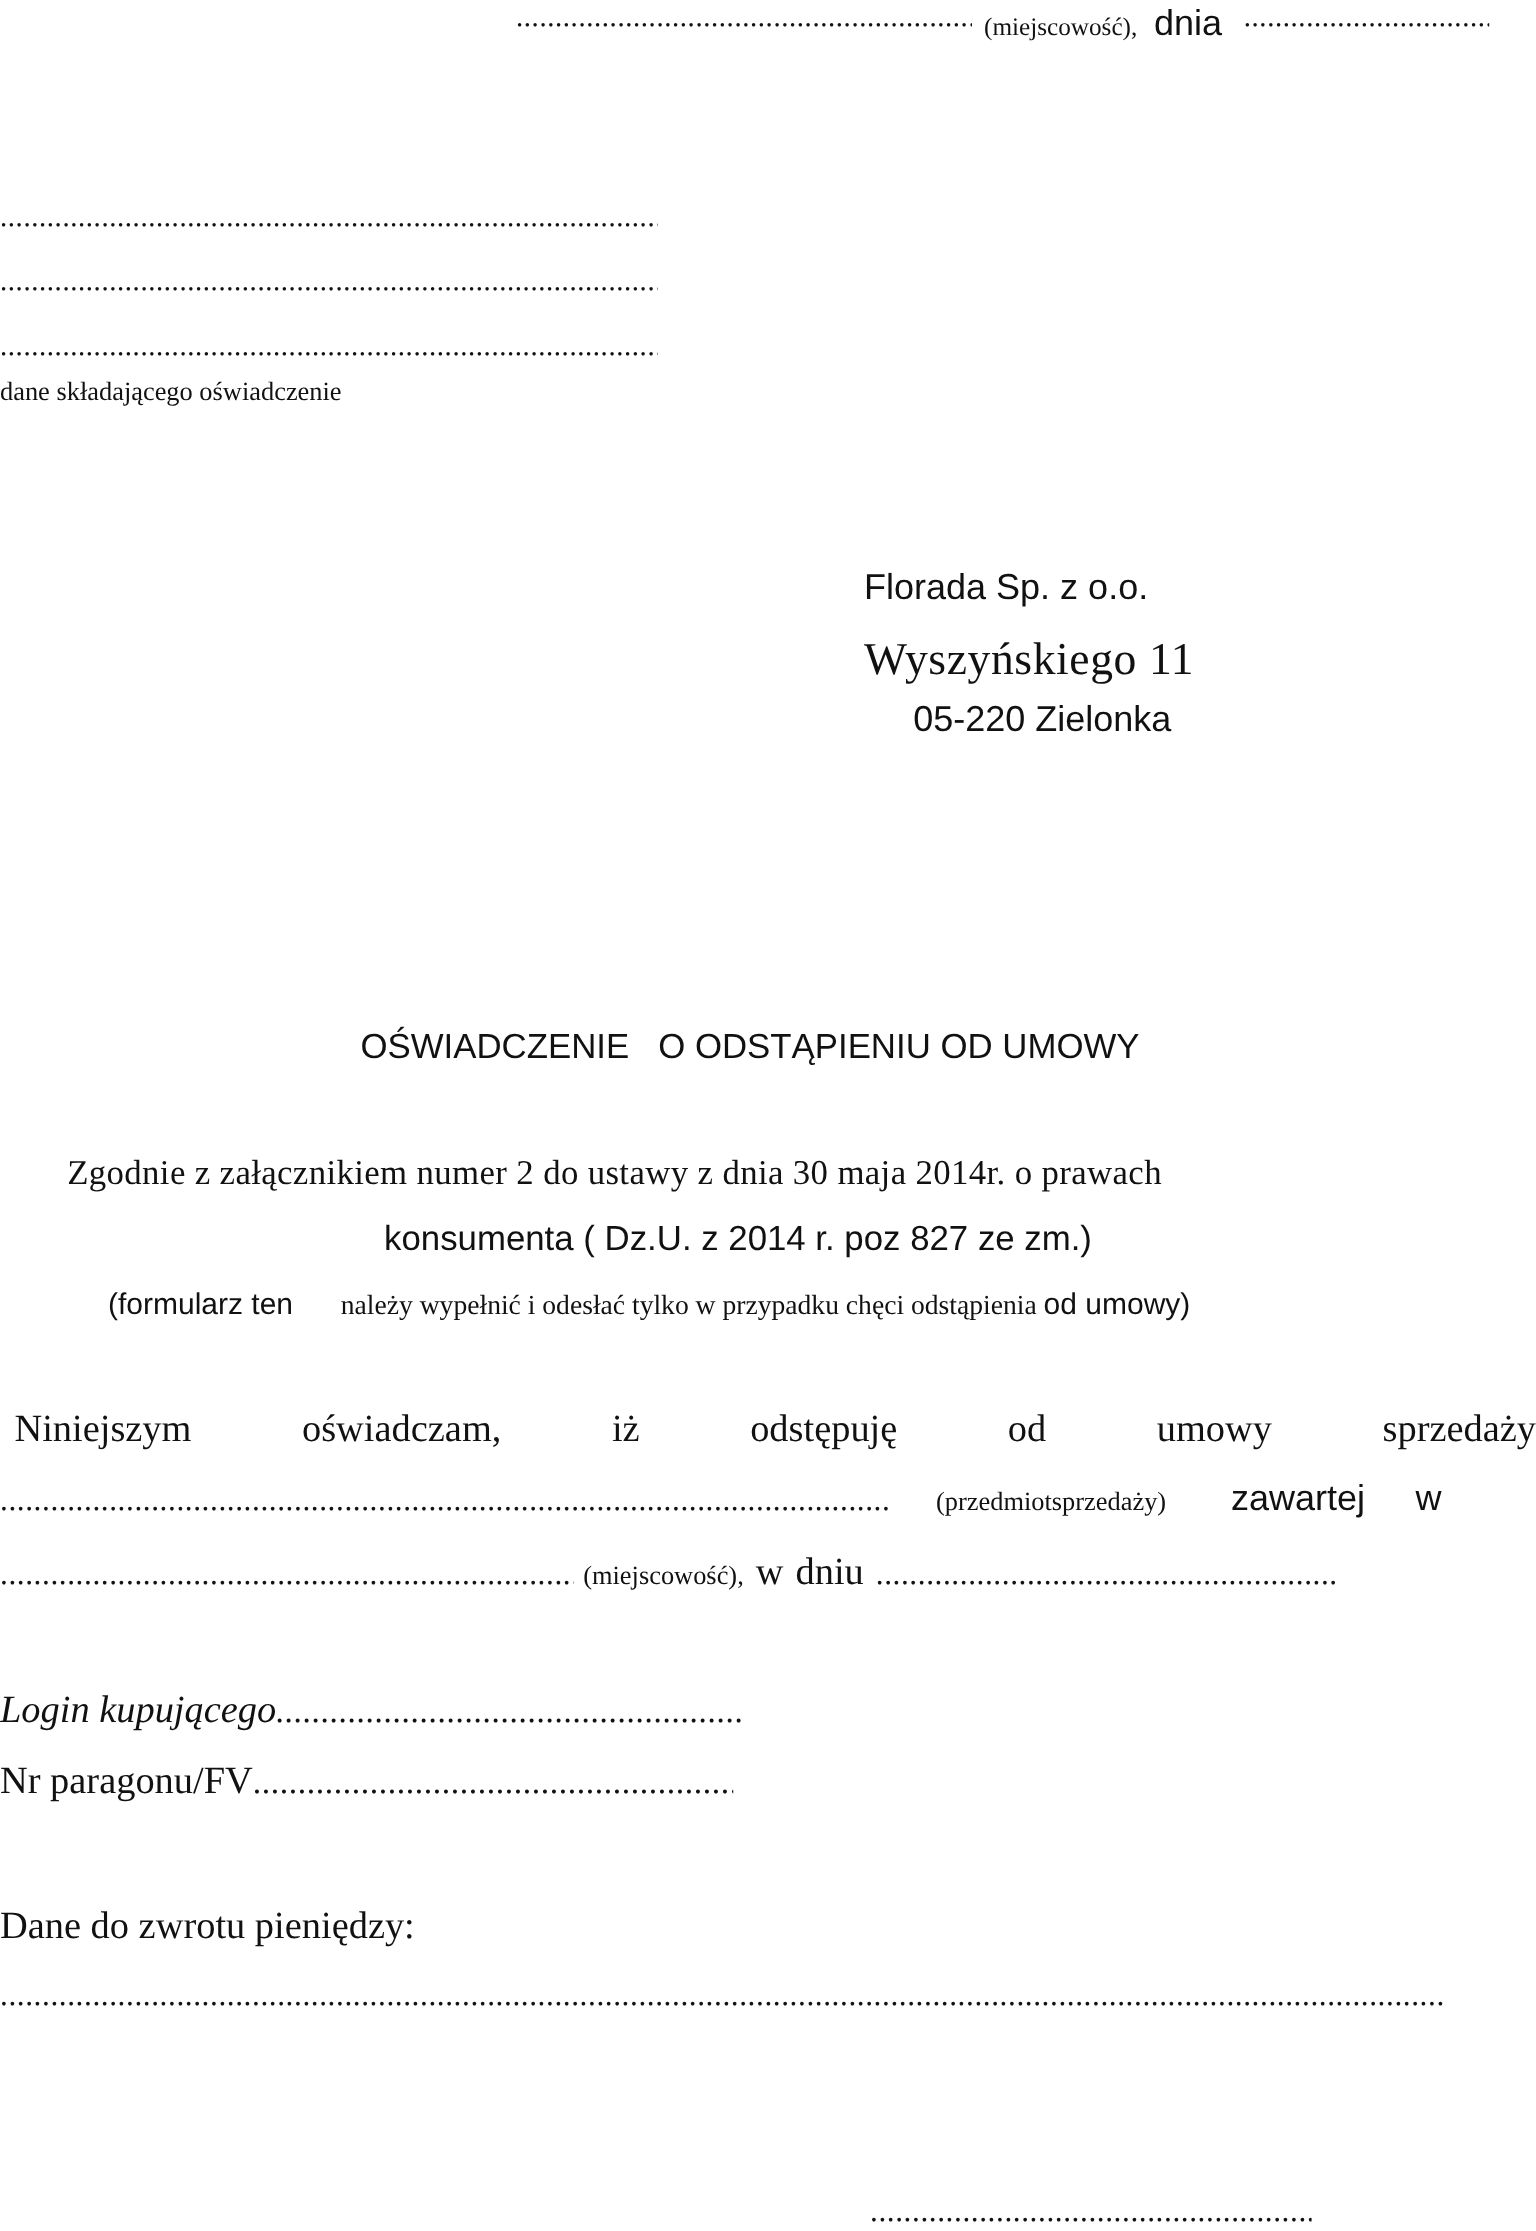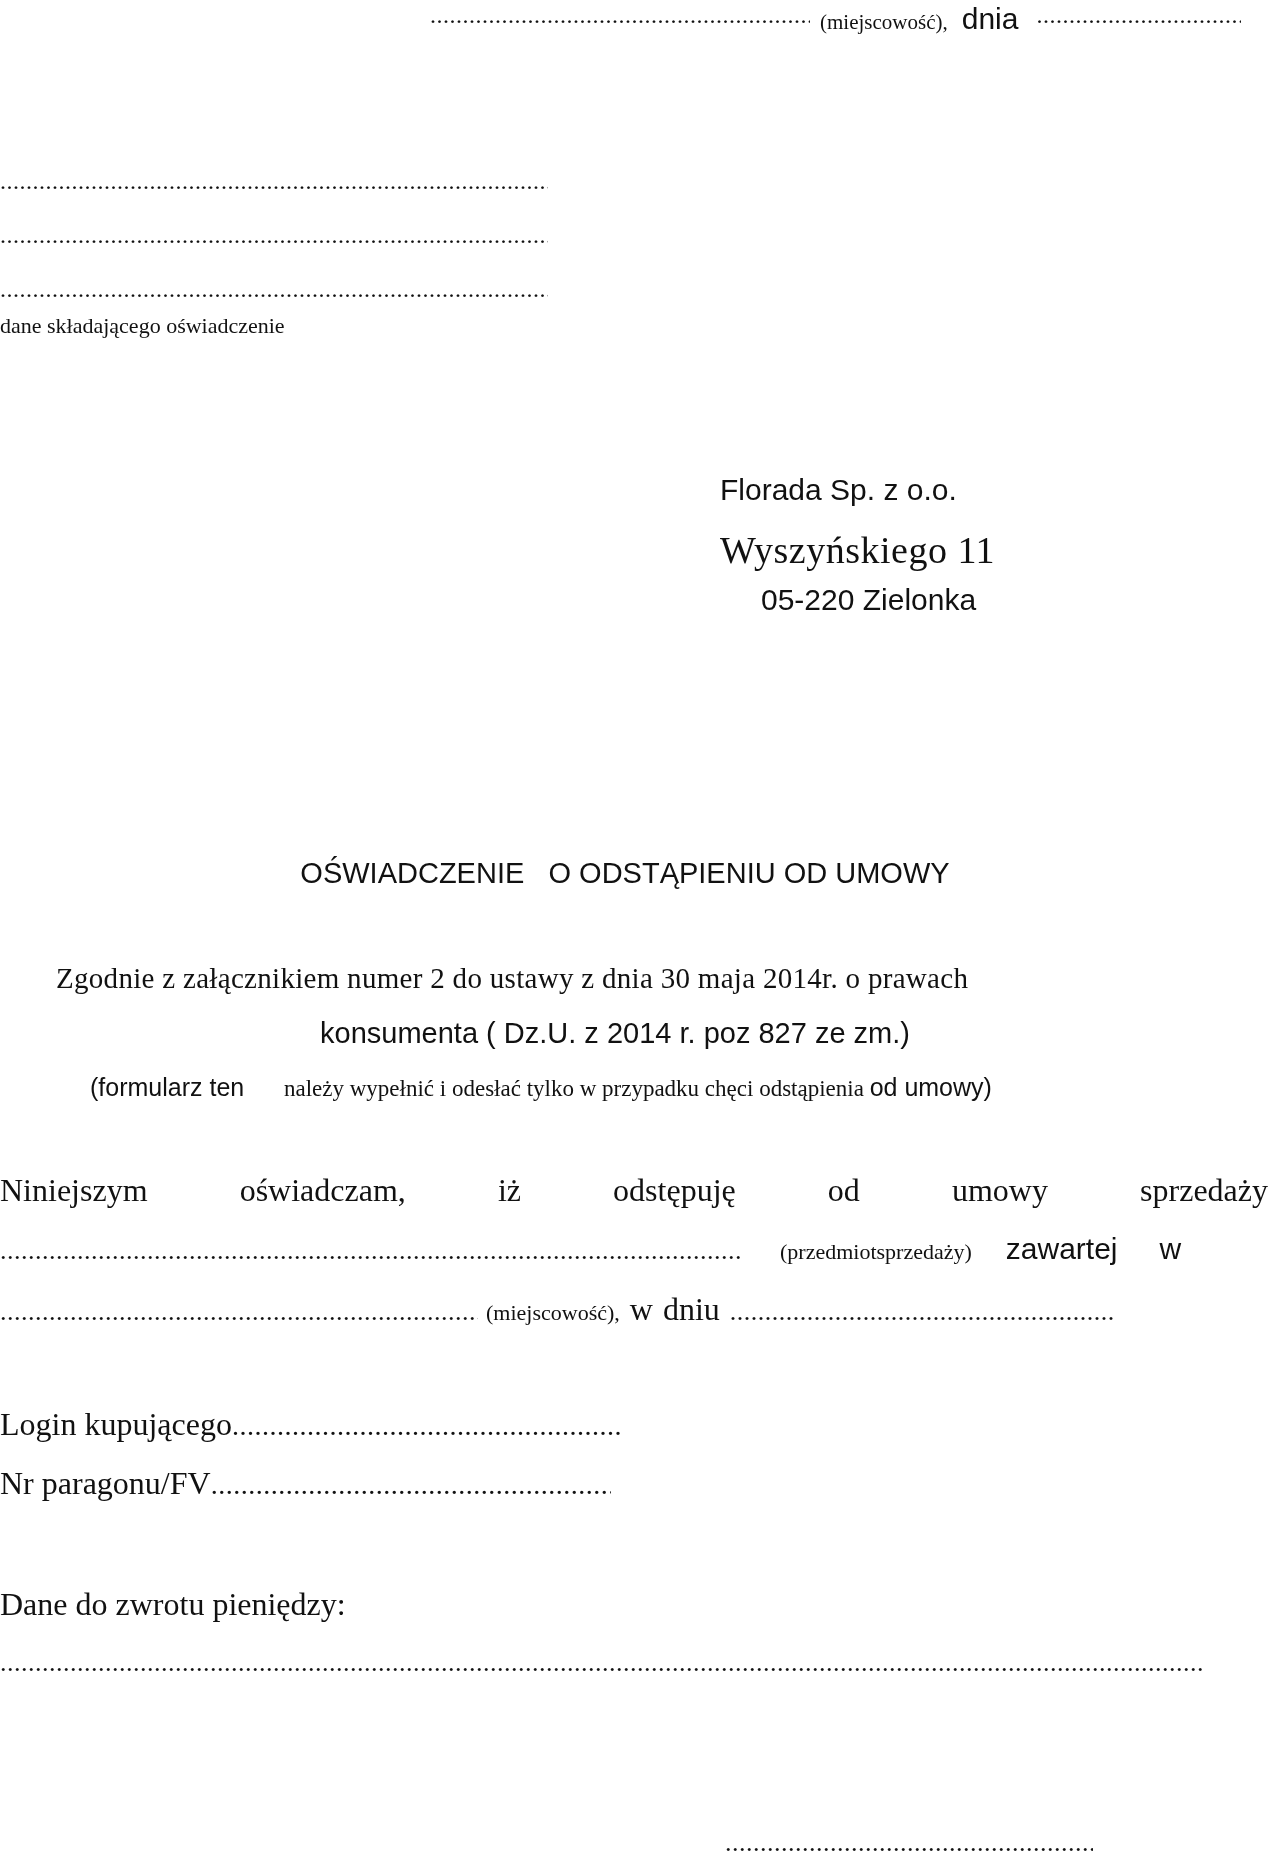--- a/index.html
+++ b/index.html
@@ -55,36 +55,36 @@
     }
 
     #legal-1 { top: 962px; left: 56px; font-size: 29px; letter-spacing: 0.3px; }
     #legal-2 { top: 1017px; left: 0; width: 1230px; text-align: center; font-size: 29px; }
     #legal-3 { top: 1073px; left: 90px; font-size: 23px; }
     #legal-3 .sans { font-size: 25px; }
 
     
     #stmt-1 {
       top: 1172px; left: 0; width: 1268px; font-size: 32px;
-      display: flex; justify-content: space-between;
+      display: flex; justify-content: space-between; padding-left: 12px;
     }
     #stmt-2 { top: 1232px; left: 0; width: 1280px; font-size: 22px; display: flex; align-items: baseline; }
     #stmt-2 .field { width: 740px; font-size: 26px; }
     #stmt-2 .cap1 { margin-left: 40px; }
     #stmt-2 .cap2 { }
-    #stmt-2 .zaw { font-family: "Liberation Sans", sans-serif; font-size: 30px; margin-left: 34px; }
+    #stmt-2 .zaw { font-family: "Liberation Sans", sans-serif; font-size: 30px; margin-left: 54px; }
     #stmt-2 .w { font-family: "Liberation Sans", sans-serif; font-size: 30px; margin-left: 42px; }
 
     #stmt-3 { top: 1291px; left: 0; font-size: 22px; display: flex; align-items: baseline; }
     #stmt-3 .field1 { width: 478px; font-size: 26px; }
     #stmt-3 .cap { margin-left: 8px; }
     #stmt-3 .w { font-size: 32px; margin-left: 10px; }
     #stmt-3 .field2 { width: 385px; font-size: 26px; margin-left: 10px; }
 
-    #login { top: 1406px; left: 0; font-size: 32px; display: flex; align-items: baseline; }
+    #login { top: 1406px; left: 0; font-size: 32px; display: flex; align-items: baseline; font-style: italic; }
     #login .field { width: 390px; font-size: 28px; }
     #receipt { top: 1465px; left: 0; font-size: 32px; display: flex; align-items: baseline; }
     #receipt .field { width: 400px; font-size: 28px; }
 
     #refund-label { top: 1586px; left: 0; font-size: 32px; }
     #refund-line { top: 1648px; left: 0; width: 1205px; font-size: 26px; }
 
     #signature-line { top: 1828px; left: 725px; width: 368px; font-size: 26px; }
   </style>
 </head>

